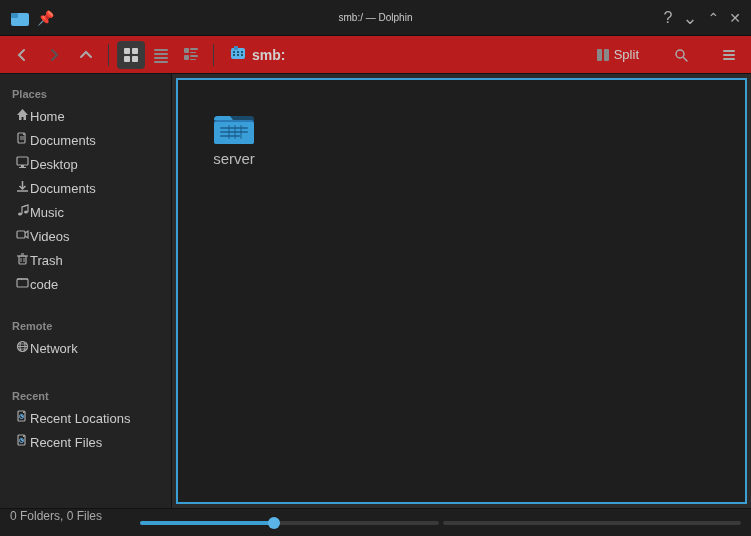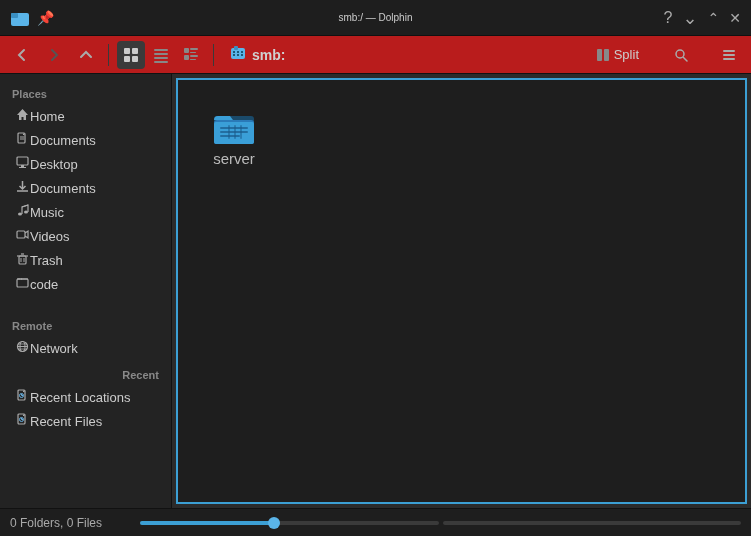--- a/index.html
+++ b/index.html
@@ -208,21 +208,20 @@
     .folder-icon-svg {
       width: 48px;
       height: 48px;
     }
 
     
     #statusbar {
       background: #1e1e1e;
       height: 28px;
       display: flex;
-      align-items: center;
       padding: 0 10px;
       border-top: 1px solid #111;
       gap: 10px;
     }
     #status-text {
       font-size: 12px;
       color: #aaa;
       min-width: 120px;
     }
     #zoom-slider-container {
@@ -470,21 +469,21 @@
           <circle cx="6.5" cy="6.5" r="5" fill="none" stroke="#aaa" stroke-width="1.2"></circle>
           <ellipse cx="6.5" cy="6.5" rx="2.5" ry="5" fill="none" stroke="#aaa" stroke-width="1"></ellipse>
           <line x1="1.5" y1="6.5" x2="11.5" y2="6.5" stroke="#aaa" stroke-width="1"></line>
           <line x1="2" y1="4" x2="11" y2="4" stroke="#aaa" stroke-width="0.8"></line>
           <line x1="2" y1="9" x2="11" y2="9" stroke="#aaa" stroke-width="0.8"></line>
         </svg>
       </span>
       <span class="si-label">Network</span>
     </div>
 
-    <div class="sidebar-section-label" style="margin-top:1px;text-align:right;">Recent</div>
+    <div class="sidebar-section-label" style="margin-top:22px;">Recent</div>
     <div class="sidebar-item">
       <span class="si-icon">
         <svg width="13" height="13" viewBox="0 0 13 13">
           <rect x="2" y="1" width="7" height="10" rx="1" fill="none" stroke="#aaa" stroke-width="1.2"></rect>
           <polygon points="7,1 9,3 7,3" fill="#aaa"></polygon>
           <circle cx="5.5" cy="6.5" r="2" fill="none" stroke="#6ab0de" stroke-width="1"></circle>
           <line x1="5.5" y1="5" x2="5.5" y2="6.5" stroke="#6ab0de" stroke-width="1"></line>
           <line x1="5.5" y1="6.5" x2="7" y2="6.5" stroke="#6ab0de" stroke-width="1"></line>
         </svg>
       </span>

